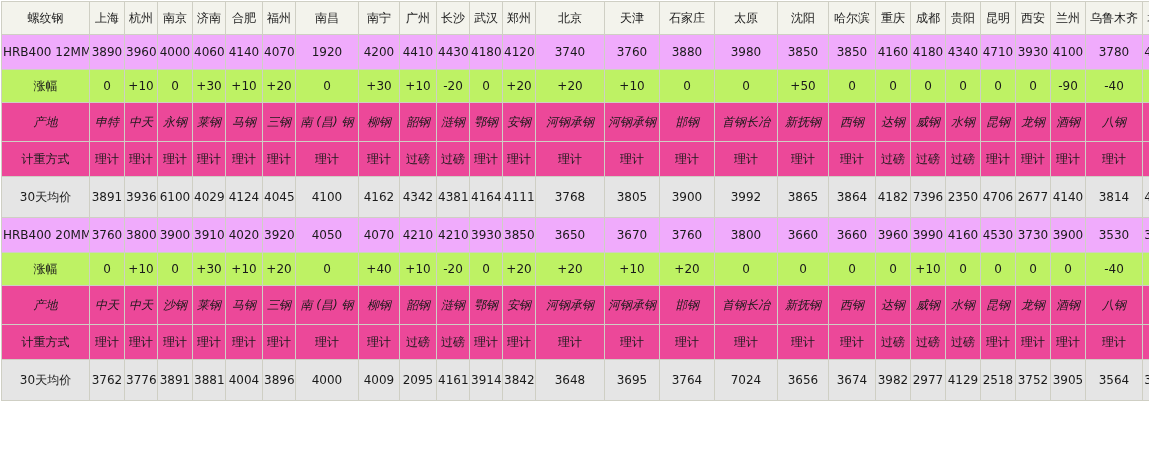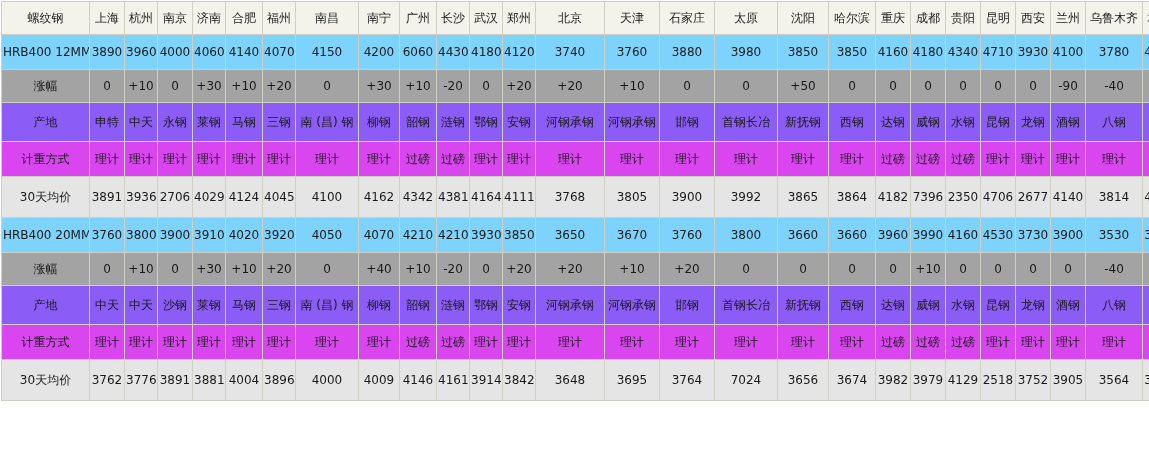--- a/index.html
+++ b/index.html
@@ -34,34 +34,35 @@
   tr.header-row td {
     background: #f3f3ec;
     height: 32px;
     font-size: 13px;
   }
   tr.header-row td.first-col {
     font-weight: bold;
     font-size: 14px;
   }
   tr.price-row td {
-    background: #7dd3fc;
+    background: #f0abfc;
     height: 34px;
     font-size: 12.5px;
   }
   tr.change-row td {
-    background: #a3a3a3;
+    background: #bef264;
     height: 32px;
   }
   tr.origin-row td {
-    background: #8b5cf6;
+    background: #ec4899;
     height: 38px;
+    font-style: italic;
   }
   tr.weigh-row td {
-    background: #d946ef;
+    background: #ec4899;
     height: 34px;
   }
   tr.avg-row td {
     background: #e5e5e5;
     height: 40px;
     font-size: 12.5px;
   }
   td.first-col {
     font-size: 12.5px;
   }
@@ -136,23 +137,23 @@
   </thead>
   <tbody id="table-body">
       <tr class="price-row">
         <td class="first-col">HRB400 12MM</td>
         <td>3890</td>
         <td>3960</td>
         <td>4000</td>
         <td>4060</td>
         <td>4140</td>
         <td>4070</td>
-        <td>4150</td>
+        <td>1920</td>
         <td>4200</td>
-        <td>6060</td>
+        <td>4410</td>
         <td>4430</td>
         <td>4180</td>
         <td>4120</td>
         <td>3740</td>
         <td>3760</td>
         <td>3880</td>
         <td>3980</td>
         <td>3850</td>
         <td>3850</td>
         <td>4160</td>
@@ -248,21 +249,21 @@
         <td>理计</td>
         <td>理计</td>
         <td>理计</td>
         <td>理计</td>
         <td>-</td>
       </tr>
       <tr class="avg-row">
         <td class="first-col">30天均价</td>
         <td>3891</td>
         <td>3936</td>
-        <td>2706</td>
+        <td>6100</td>
         <td>4029</td>
         <td>4124</td>
         <td>4045</td>
         <td>4100</td>
         <td>4162</td>
         <td>4342</td>
         <td>4381</td>
         <td>4164</td>
         <td>4111</td>
         <td>3768</td>
@@ -399,32 +400,32 @@
       <tr class="avg-row">
         <td class="first-col">30天均价</td>
         <td>3762</td>
         <td>3776</td>
         <td>3891</td>
         <td>3881</td>
         <td>4004</td>
         <td>3896</td>
         <td>4000</td>
         <td>4009</td>
-        <td>4146</td>
+        <td>2095</td>
         <td>4161</td>
         <td>3914</td>
         <td>3842</td>
         <td>3648</td>
         <td>3695</td>
         <td>3764</td>
         <td>7024</td>
         <td>3656</td>
         <td>3674</td>
         <td>3982</td>
-        <td>3979</td>
+        <td>2977</td>
         <td>4129</td>
         <td>2518</td>
         <td>3752</td>
         <td>3905</td>
         <td>3564</td>
         <td>3895</td>
       </tr>
     </tbody>
 </table>
 

